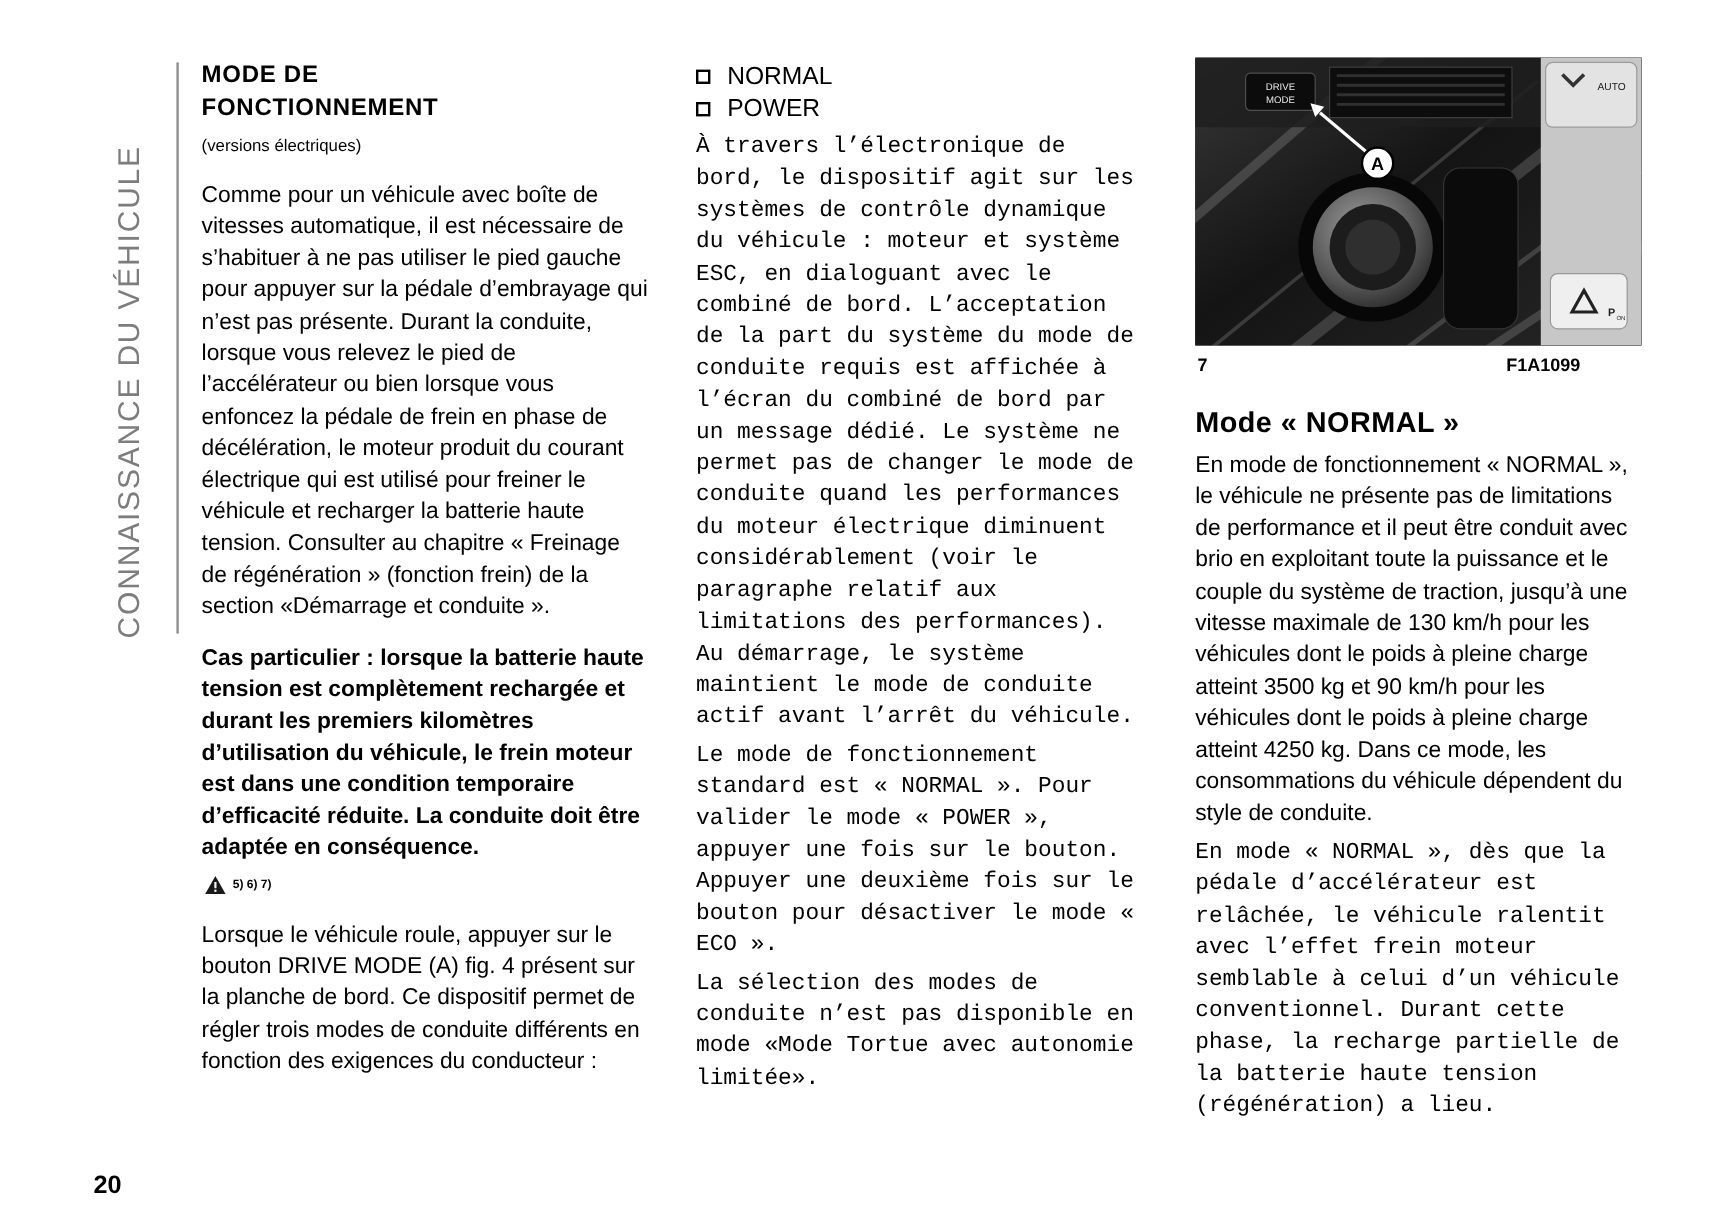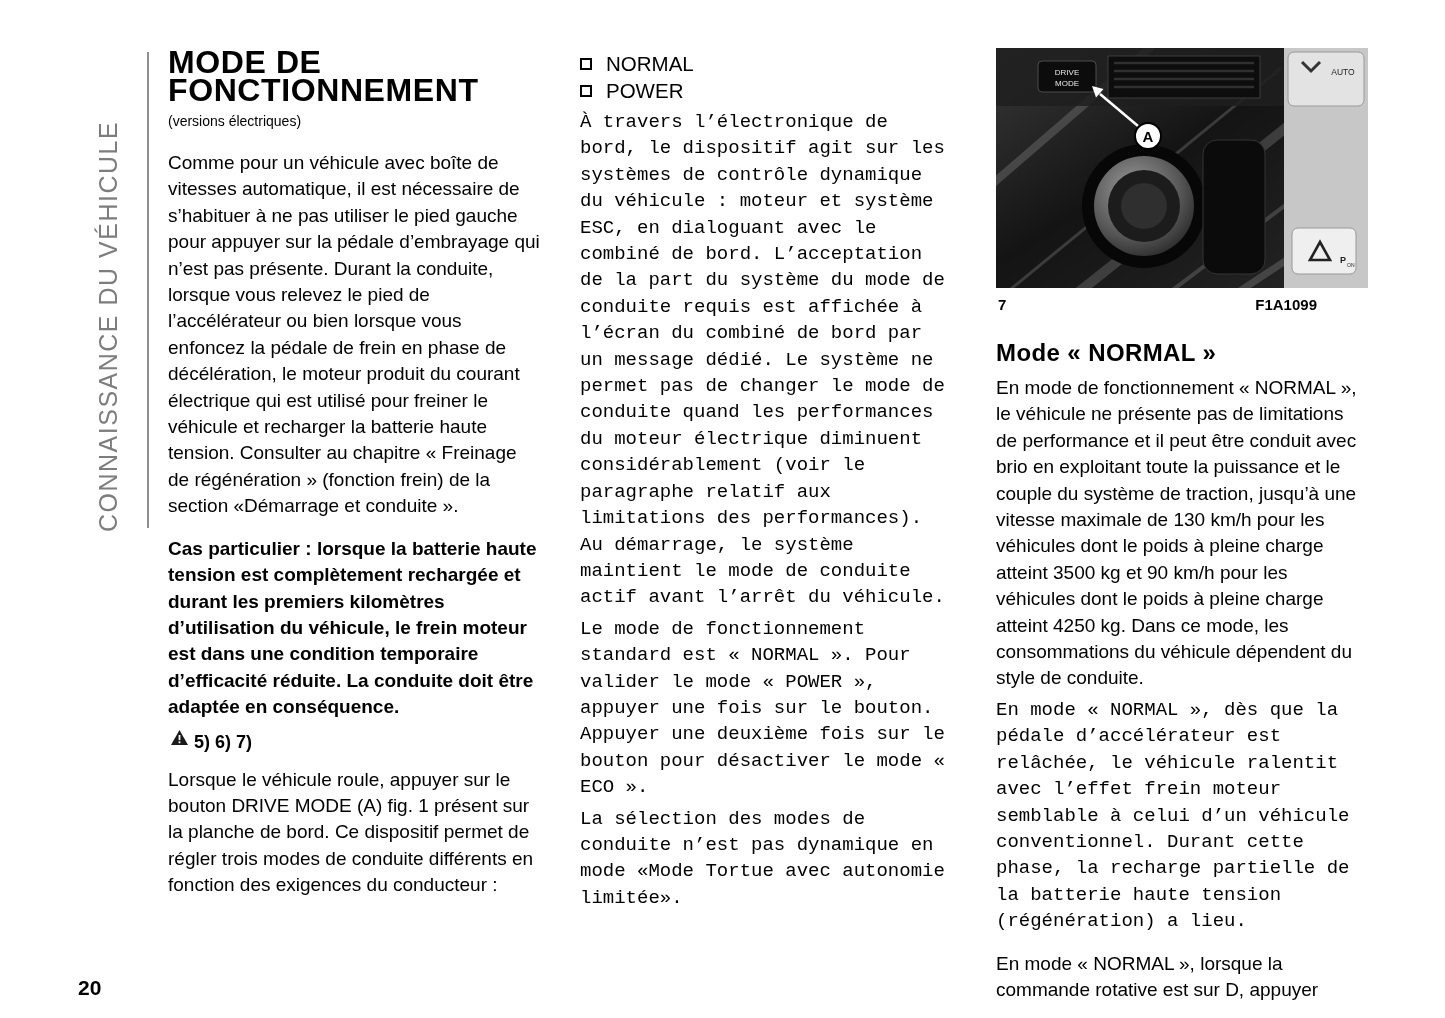--- a/index.html
+++ b/index.html
@@ -25,28 +25,28 @@
     position:absolute; left:78px; top:976px;
     font-size:21px; font-weight:bold;
   }
 
   
   .col { position:absolute; top:48px; width:372px; }
   .col-1 { left:168px; }
   .col-2 { left:580px; }
   .col-3 { left:996px; }
 
-  .h1 { font-size:32px; font-weight:800; letter-spacing:0.6px; line-height:28px; }
+  .h1 { font-size:20px; font-weight:800; letter-spacing:0.6px; line-height:28px; }
   .subtitle { font-size:14px; line-height:26px; margin-top:4px; }
   .para { font-size:19px; line-height:26.4px; margin-top:16px; }
   .para.bold { font-weight:bold; }
   .para.gap { margin-top:5px;font-family:Liberation Mono, monospace; }
 
   .warning-row { display:flex; align-items:flex-start; gap:5px; margin:8px 0 5px 2px; height:22px; }
-  .warning-refs { font-size:18px; font-weight:bold; padding-top:3px; }
+  .warning-refs { font-size:10px; font-weight:bold; padding-top:3px; }
 
   .mode-list { margin-top:2px; }
   .mode-item { display:flex; align-items:center; gap:14px; font-size:20.5px; line-height:27px; }
   .checkbox-glyph { width:12px; height:12px; border:2.2px solid #000; display:inline-block; flex:0 0 auto; }
 
   .figure-wrap { width:323px; }
   .figure-svg { display:block; width:372px; height:240px; background:#1b1b1b; }
   .fig-caption { display:flex; justify-content:space-between; align-items:baseline;
                  font-size:15px; font-weight:bold; margin-top:8px; padding:0 2px; }
   .h2 { font-size:24px; font-weight:800; letter-spacing:0.4px; margin-top:26px; line-height:28px; }
@@ -70,37 +70,37 @@
     <div class="para">Comme pour un véhicule avec boîte de vitesses automatique, il est nécessaire de s’habituer à ne pas utiliser le pied gauche pour appuyer sur la pédale d’embrayage qui n’est pas présente. Durant la conduite, lorsque vous relevez le pied de l’accélérateur ou bien lorsque vous enfoncez la pédale de frein en phase de décélération, le moteur produit du courant électrique qui est utilisé pour freiner le véhicule et recharger la batterie haute tension. Consulter au chapitre « Freinage de régénération » (fonction frein) de la section «Démarrage et conduite ».</div>
     <div class="para bold">Cas particulier : lorsque la batterie haute tension est complètement rechargée et durant les premiers kilomètres d’utilisation du véhicule, le frein moteur est dans une condition temporaire d’efficacité réduite. La conduite doit être adaptée en conséquence.</div>
     <div class="warning-row">
       <svg width="19" height="17" viewBox="0 0 19 17">
         <path d="M9.5,1 L18,16 L1,16 Z" fill="#1a1a1a"></path>
         <rect x="8.6" y="6" width="1.8" height="5.2" fill="#ffffff"></rect>
         <rect x="8.6" y="12.4" width="1.8" height="1.8" fill="#ffffff"></rect>
       </svg>
       <span class="warning-refs">5) 6) 7)</span>
     </div>
-    <div class="para">Lorsque le véhicule roule, appuyer sur le bouton DRIVE MODE (A) fig. 1 présent sur la planche de bord. Ce dispositif permet de régler trois modes de conduite différents en fonction des exigences du conducteur :</div>
+    <div class="para">Lorsque le véhicule roule, appuyer sur le bouton DRIVE MODE (A) fig. 4 présent sur la planche de bord. Ce dispositif permet de régler trois modes de conduite différents en fonction des exigences du conducteur :</div>
   </div>
 
   <div class="col col-2">
     <div class="mode-list">
       <div class="mode-item">
         <span class="checkbox-glyph"></span>
         <span>NORMAL</span>
       </div>
       <div class="mode-item">
         <span class="checkbox-glyph"></span>
         <span>POWER</span>
       </div>
     </div>
     <div class="para gap">À travers l’électronique de bord, le dispositif agit sur les systèmes de contrôle dynamique du véhicule : moteur et système ESC, en dialoguant avec le combiné de bord. L’acceptation de la part du système du mode de conduite requis est affichée à l’écran du combiné de bord par un message dédié. Le système ne permet pas de changer le mode de conduite quand les performances du moteur électrique diminuent considérablement (voir le paragraphe relatif aux limitations des performances). Au démarrage, le système maintient le mode de conduite actif avant l’arrêt du véhicule.</div>
     <div class="para gap">Le mode de fonctionnement standard est « NORMAL ». Pour valider le mode « POWER », appuyer une fois sur le bouton. Appuyer une deuxième fois sur le bouton pour désactiver le mode « ECO ».</div>
-    <div class="para gap">La sélection des modes de conduite n’est pas dynamique en mode «Mode Tortue avec autonomie limitée».</div>
+    <div class="para gap">La sélection des modes de conduite n’est pas disponible en mode «Mode Tortue avec autonomie limitée».</div>
   </div>
 
   <div class="col col-3">
     <div class="figure-wrap">
       <svg class="figure-svg" viewBox="0 0 372 240">
         <defs>
           <linearGradient id="bgGrad" x1="0" y1="0" x2="1" y2="1">
             <stop offset="0" stop-color="#383838"></stop>
             <stop offset="0.45" stop-color="#141414"></stop>
             <stop offset="1" stop-color="#262626"></stop>
@@ -173,16 +173,15 @@
       </svg>
       <div class="fig-caption">
         <span>7</span>
         <span>F1A1099</span>
       </div>
     </div>
 
     <div class="h2">Mode « NORMAL »</div>
     <div class="para first">En mode de fonctionnement « NORMAL », le véhicule ne présente pas de limitations de performance et il peut être conduit avec brio en exploitant toute la puissance et le couple du système de traction, jusqu’à une vitesse maximale de 130 km/h pour les véhicules dont le poids à pleine charge atteint 3500 kg et 90 km/h pour les véhicules dont le poids à pleine charge atteint 4250 kg. Dans ce mode, les consommations du véhicule dépendent du style de conduite.</div>
     <div class="para gap">En mode « NORMAL », dès que la pédale d’accélérateur est relâchée, le véhicule ralentit avec l’effet frein moteur semblable à celui d’un véhicule conventionnel. Durant cette phase, la recharge partielle de la batterie haute tension (régénération) a lieu.</div>
-    <div class="para">En mode « NORMAL », lorsque la commande rotative est sur D, appuyer</div>
   </div>
 
 </div>
 
 </body></html>

